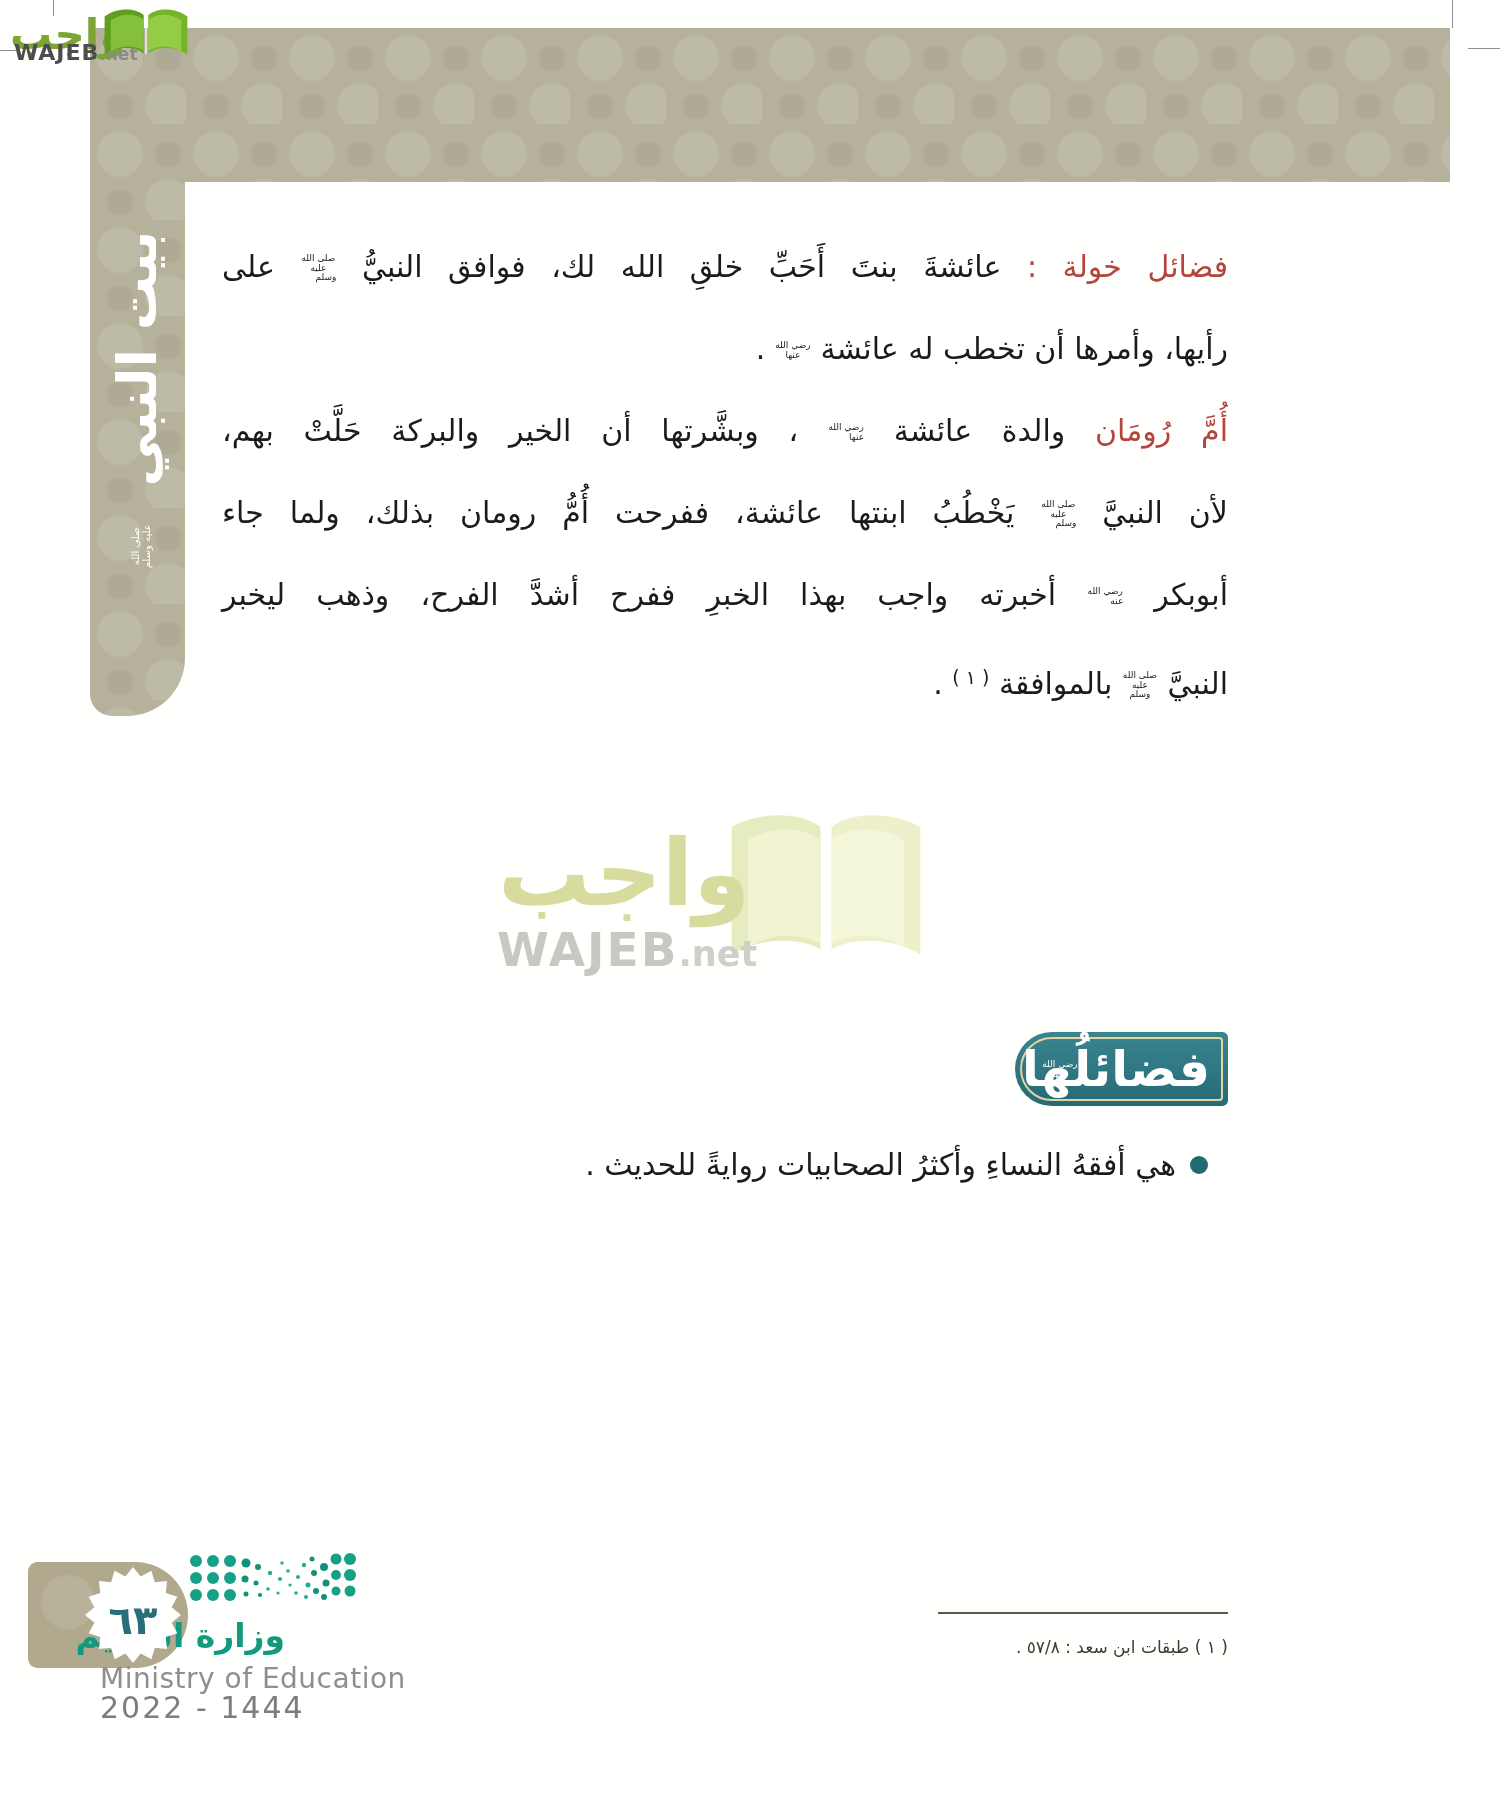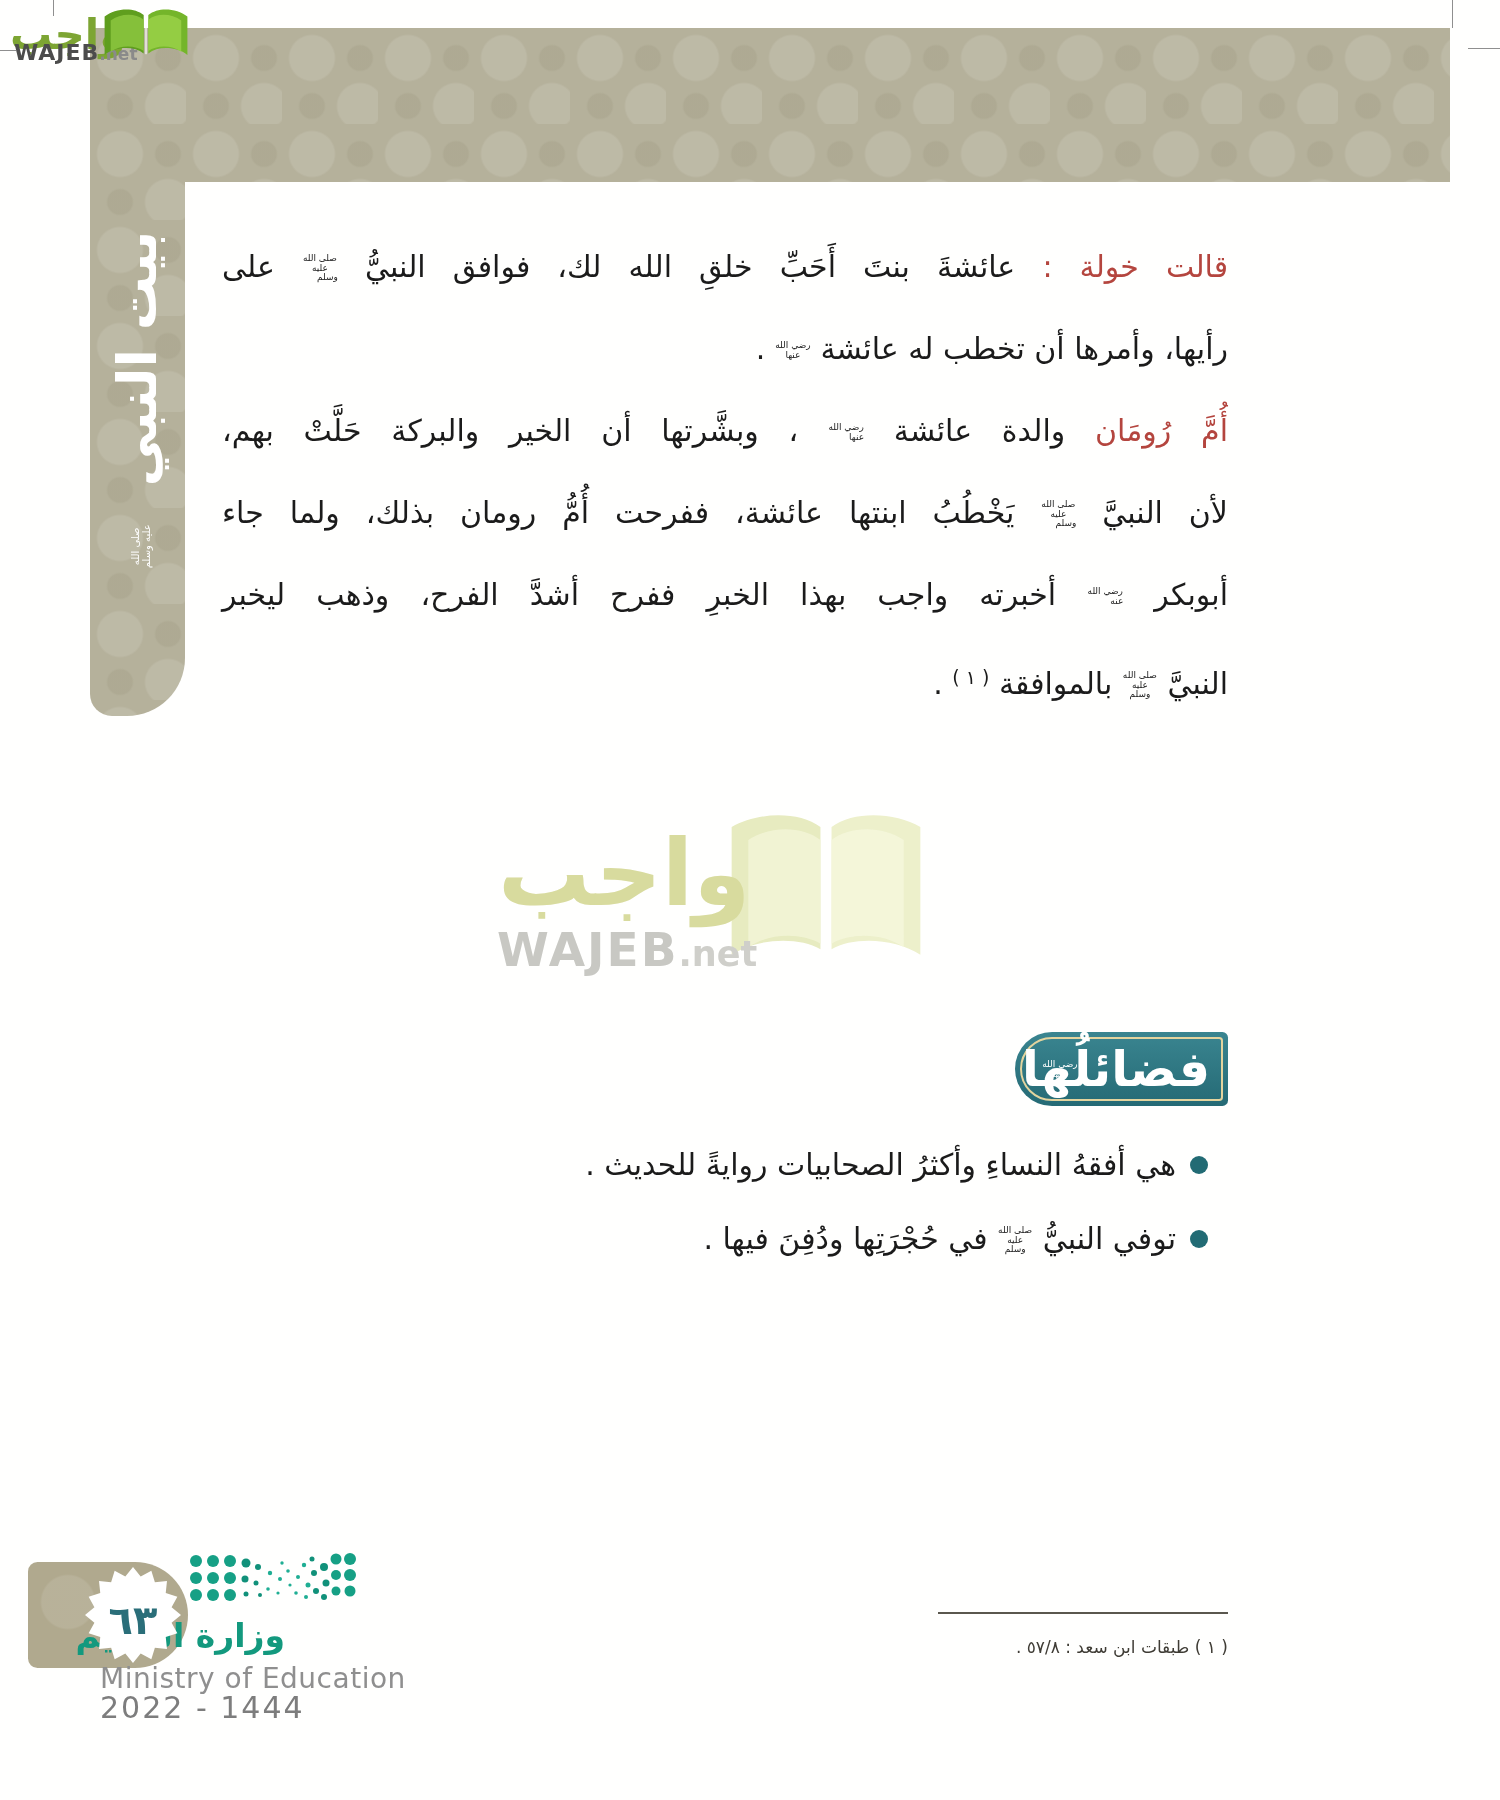--- a/index.html
+++ b/index.html
@@ -130,21 +130,21 @@
     <path d="M114 22 C90 4 45 6 18 22 L18 160 C45 142 90 140 114 154 Z" fill="#e7ebc0"></path>
     <path d="M126 22 C150 4 195 6 222 22 L222 160 C195 142 150 140 126 154 Z" fill="#edf0cb"></path>
     <path d="M114 36 C94 20 58 21 36 36 L36 152 C58 136 94 136 114 148 Z" fill="#f2f4d6" opacity="0.85"></path>
     <path d="M126 36 C146 20 182 21 204 36 L204 152 C182 136 146 136 126 148 Z" fill="#f5f7dc" opacity="0.85"></path>
   </svg>
   <div class="wm-ar">واجب</div>
   <div class="wm-en"><span>WAJEB</span><span class="tld">.net</span></div>
 
   <div class="main">
     <div class="line just">
-      <span class="red">قالت خولة :</span>
+      <span class="red">فضائل خولة :</span>
       <span>عائشةَ بنتَ أَحَبِّ خلقِ الله لك، فوافق النبيُّ</span>
       <span class="hon">صلى الله عليه وسلم</span>
       <span>على</span>
     </div>
     <div class="line endl">
       <span>رأيها، وأمرها أن تخطب له عائشة</span>
       <span class="hon">رضي الله عنها</span>
       <span>.</span>
     </div>
     <div class="line just">
@@ -174,26 +174,20 @@
 
   <div class="banner">
     <div class="banner-title">فضائلُها</div>
     <div class="banner-hon">رضي الله عنها</div>
   </div>
 
   <div class="bullets">
     <div class="bullet-item">
       <span class="dot"></span>
       <span>هي أفقهُ النساءِ وأكثرُ الصحابيات روايةً للحديث .</span>
-    </div>
-    <div class="bullet-item">
-      <span class="dot"></span>
-      <span>توفي النبيُّ</span>
-      <span class="hon">صلى الله عليه وسلم</span>
-      <span>في حُجْرَتِها ودُفِنَ فيها .</span>
     </div>
   </div>
 
   <div class="foot-rule"></div>
   <div class="footnote">( ١ ) طبقات ابن سعد : ٥٧/٨ .</div>
 
   <div class="footer-tab"></div>
   <svg class="star" viewBox="0 0 100 100">
     <polygon fill="#ffffff" points="100,50 90.2,58 96.2,69.1 84.1,72.8 85.4,85.4 72.8,84.1 69.1,96.2 58,90.2 50,100 42,90.2 30.9,96.2 27.2,84.1 14.6,85.4 15.9,72.8 3.8,69.1 9.8,58 0,50 9.8,42 3.8,30.9 15.9,27.2 14.6,14.6 27.2,15.9 30.9,3.8 42,9.8 50,0 58,9.8 69.1,3.8 72.8,15.9 85.4,14.6 84.1,27.2 96.2,30.9 90.2,42"></polygon>
   </svg>

